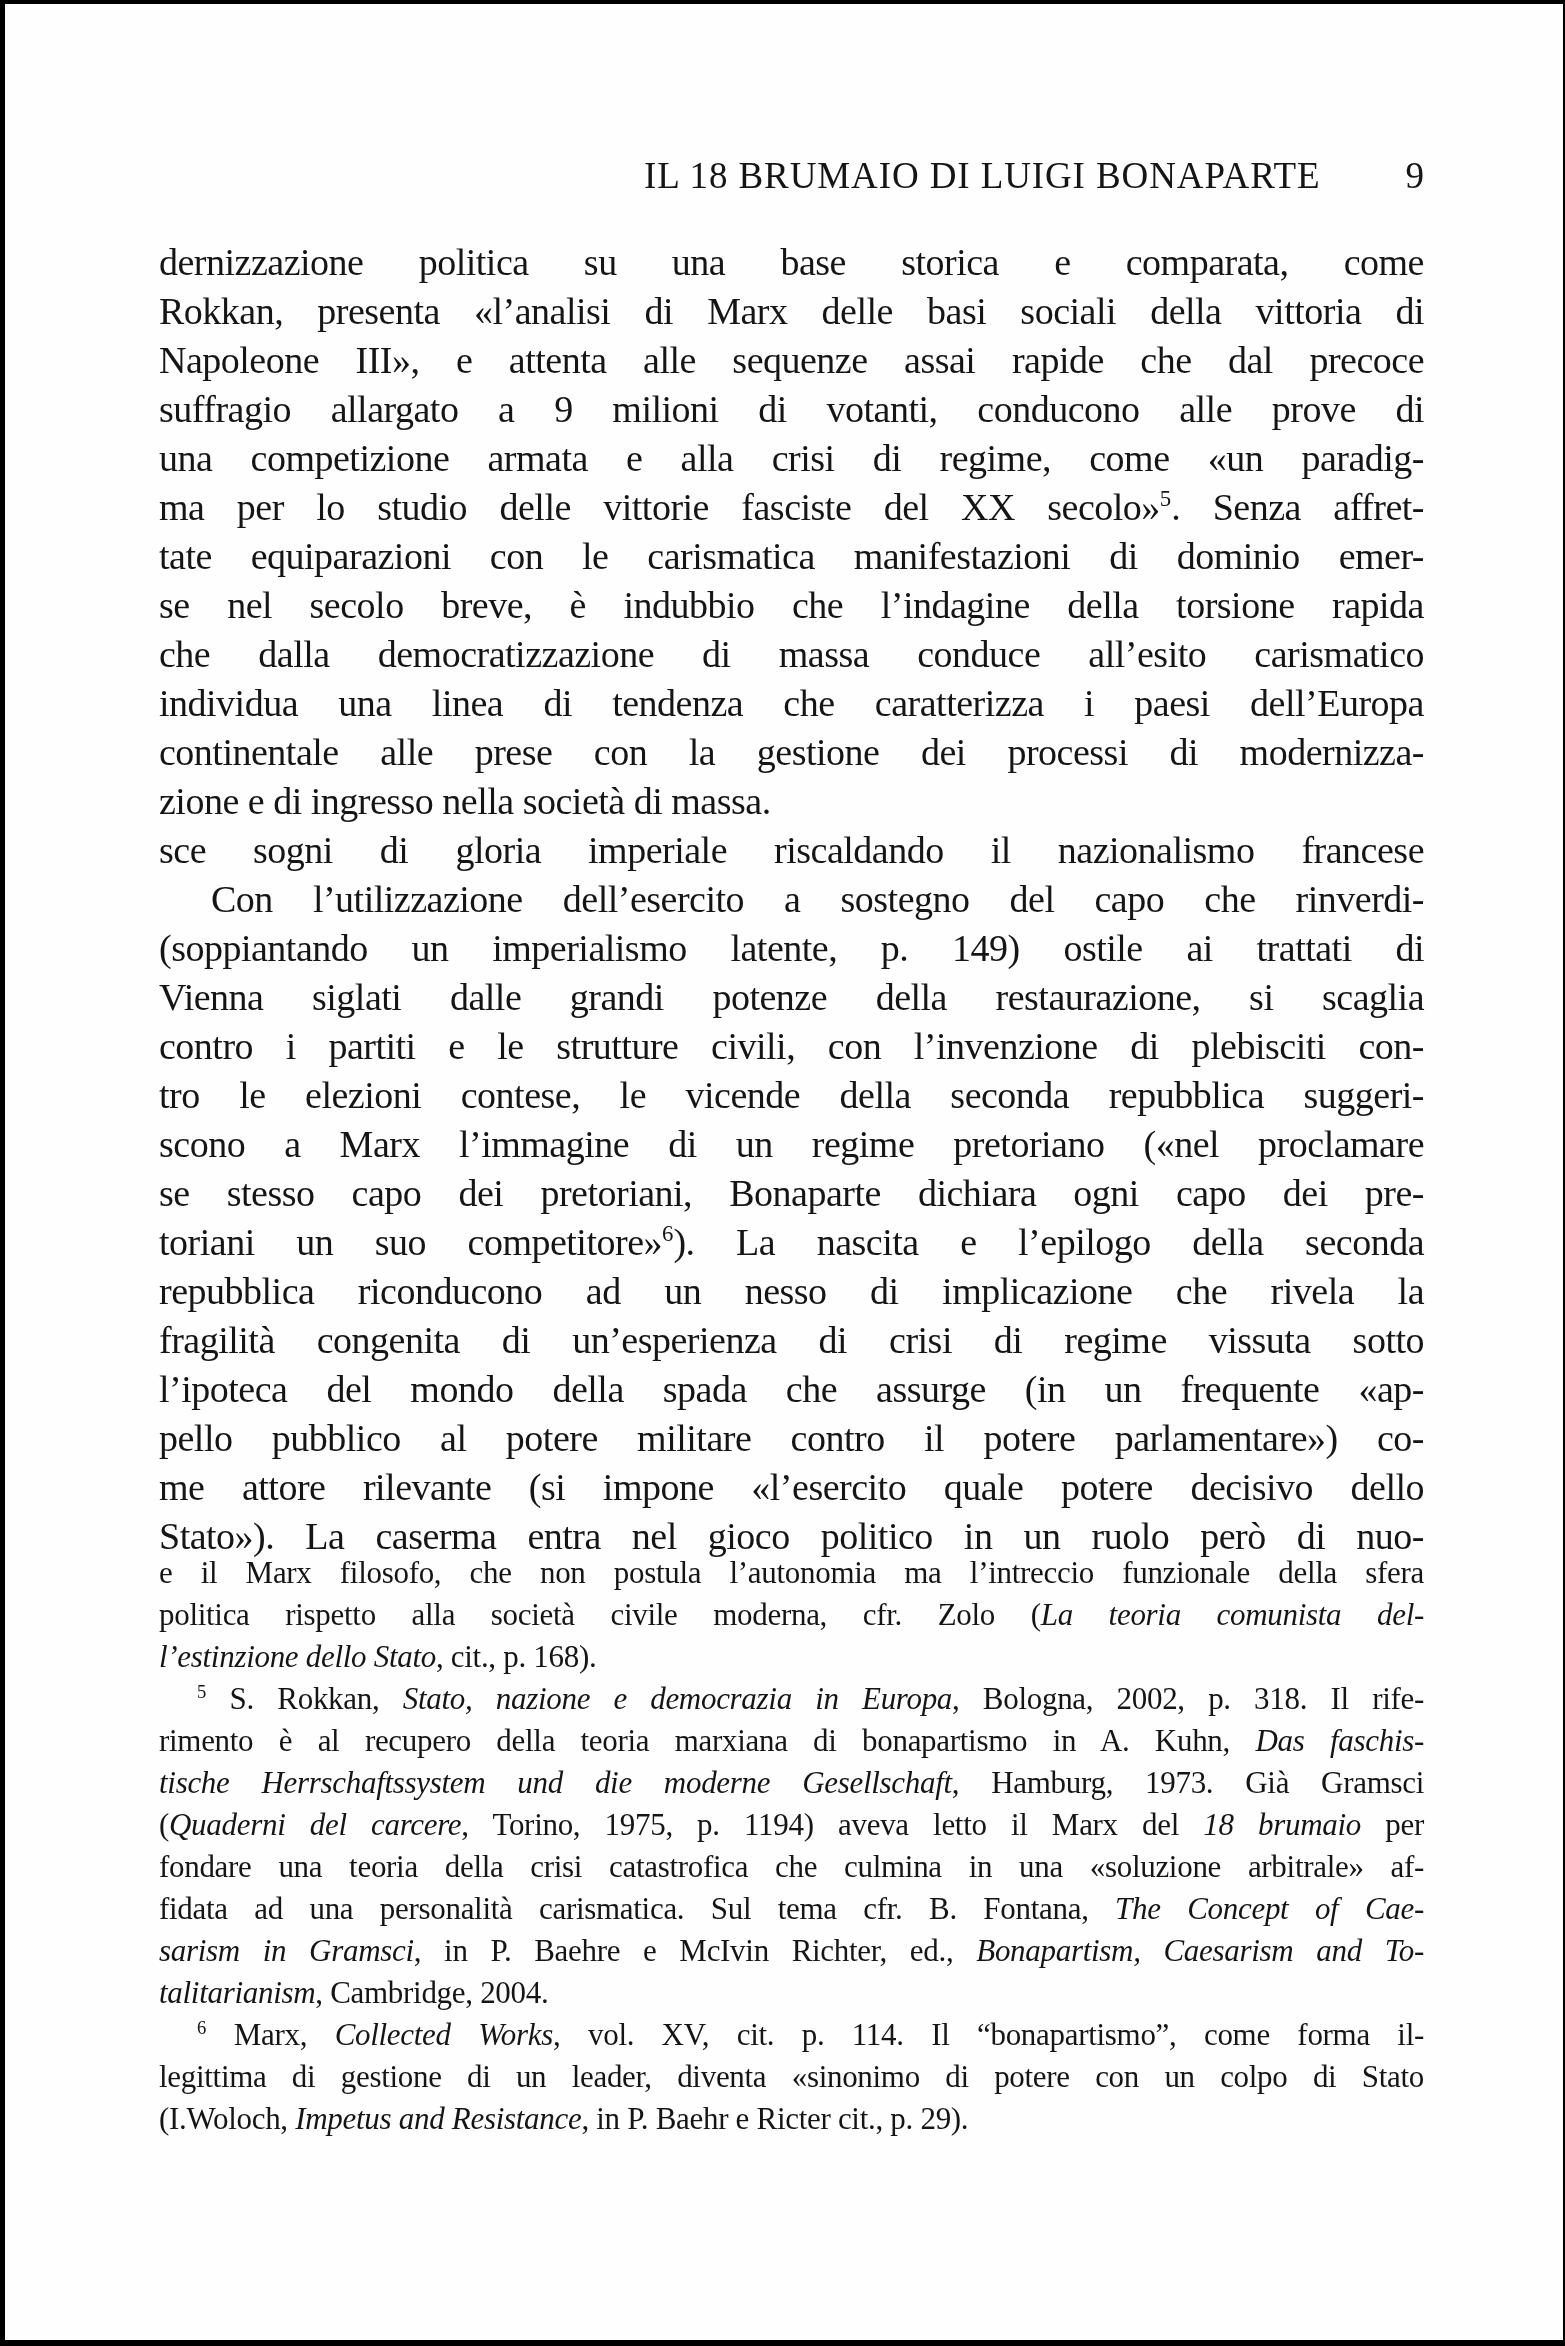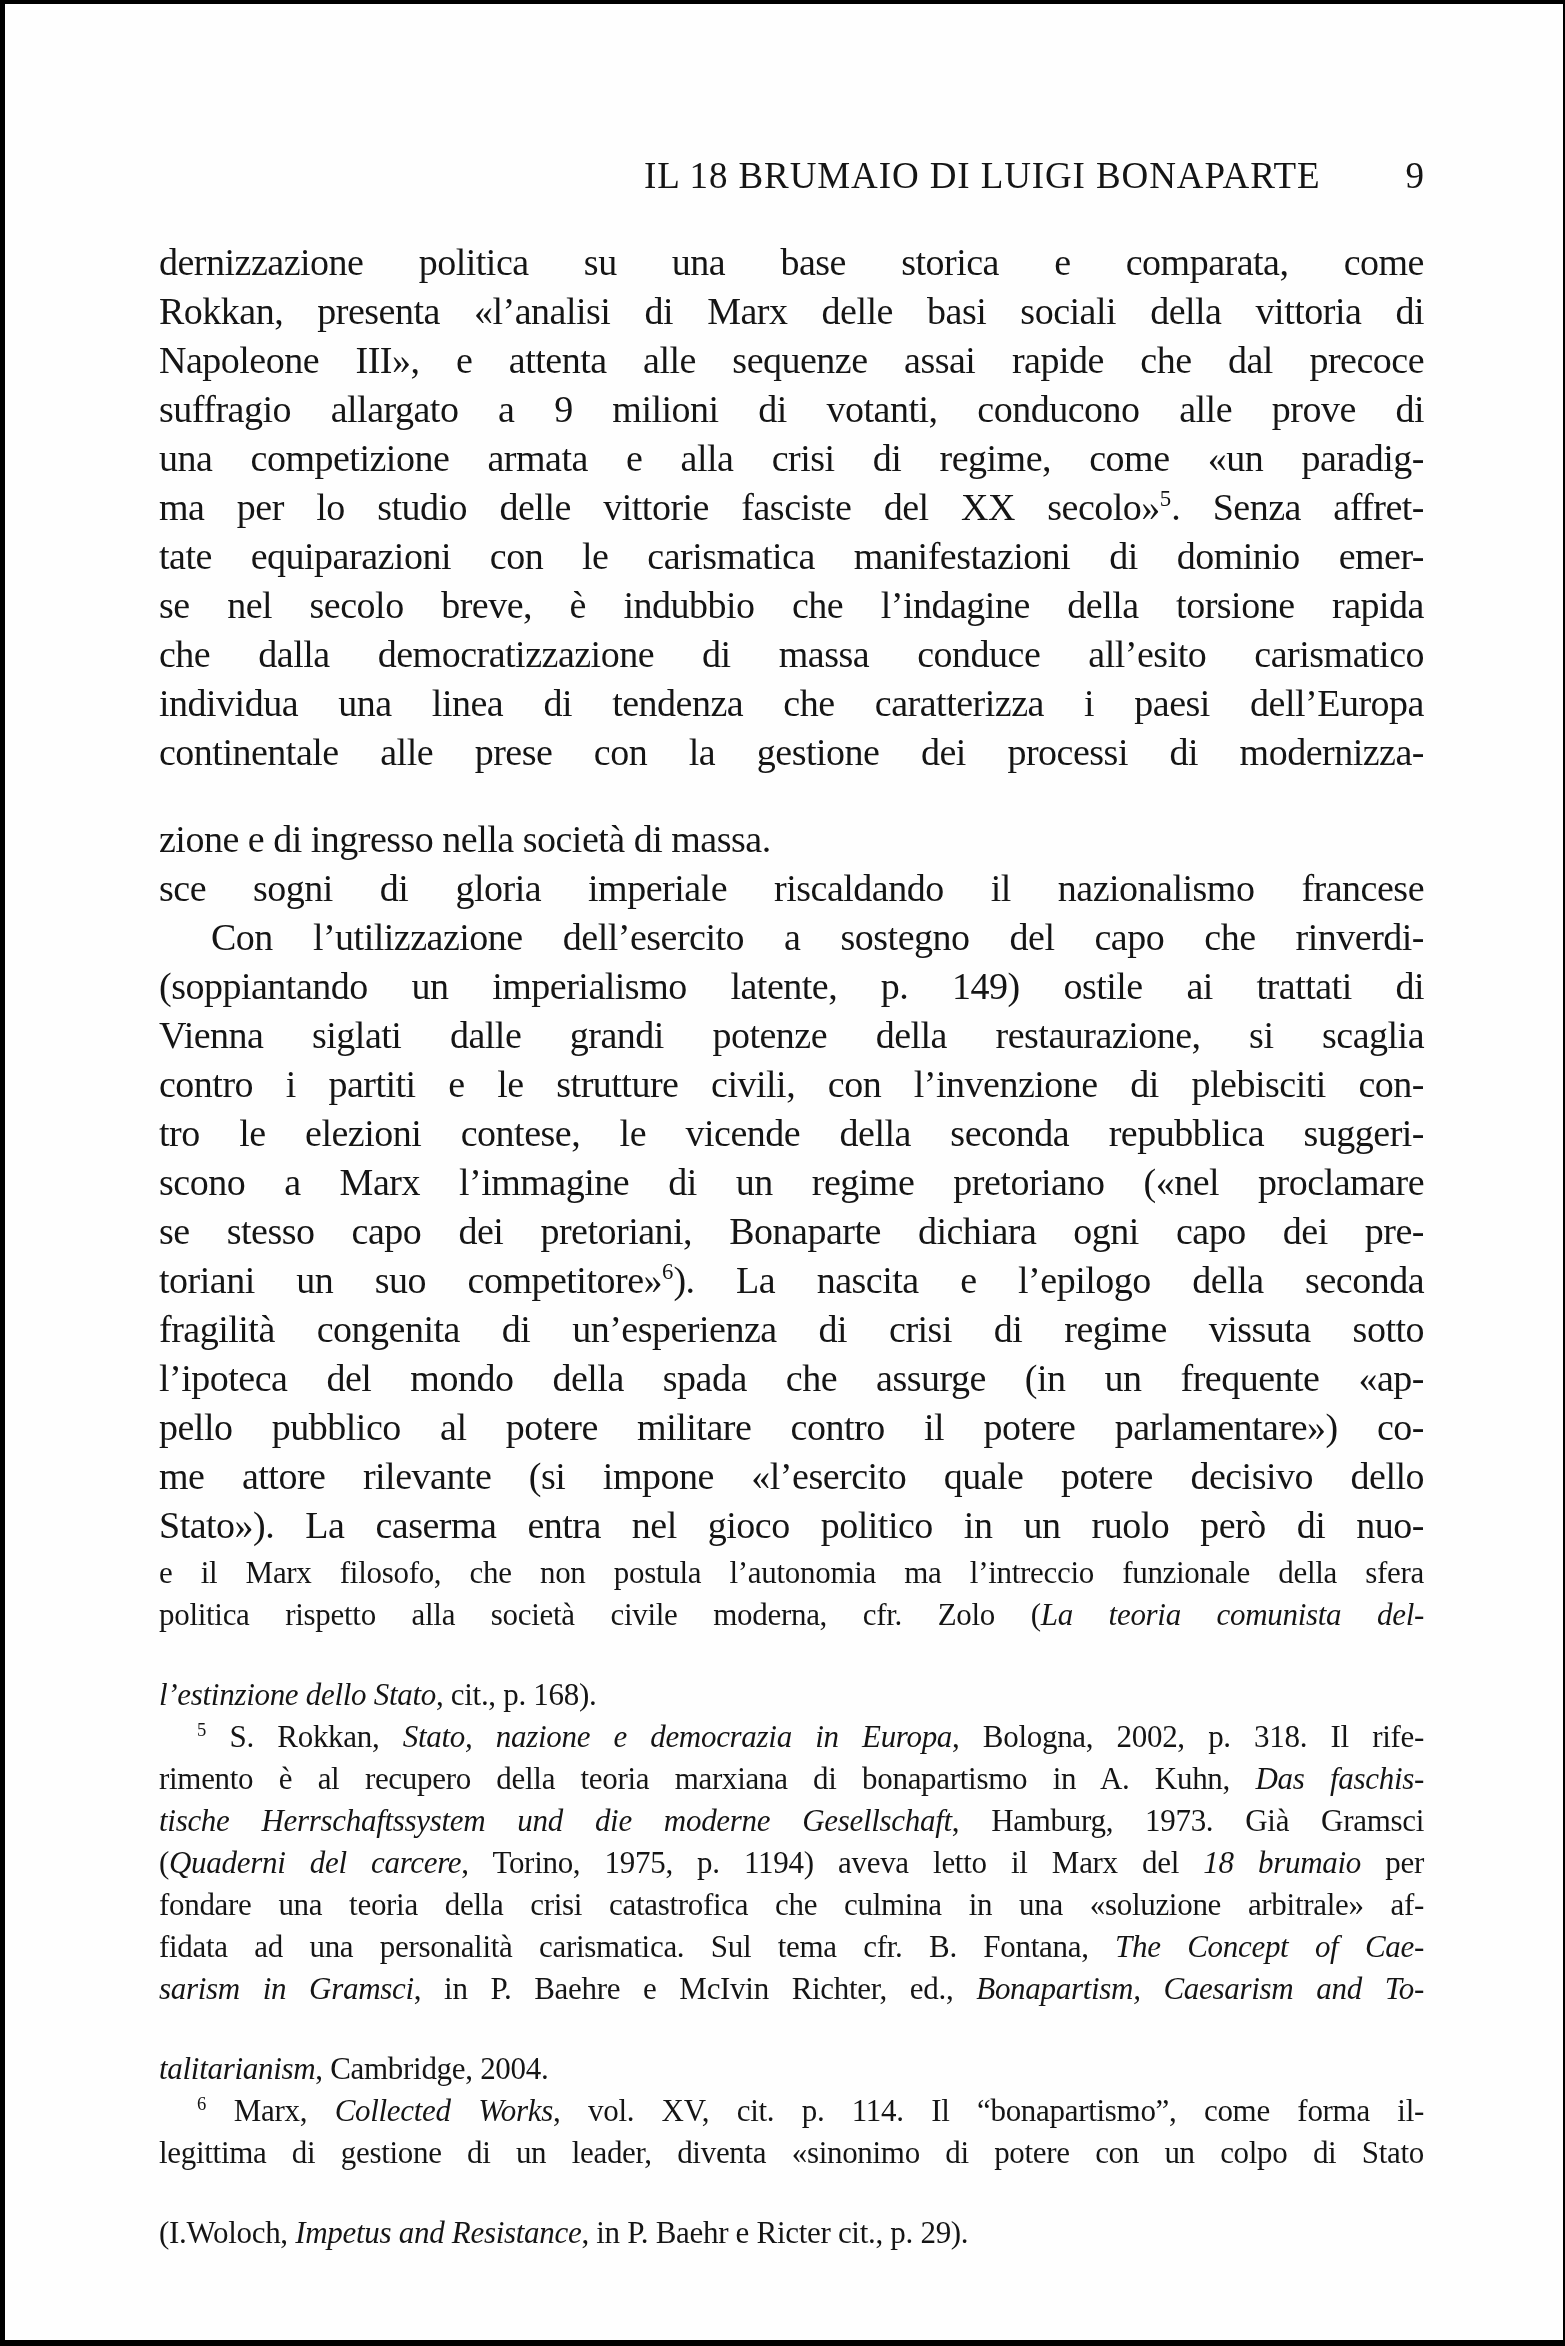--- a/index.html
+++ b/index.html
@@ -57,21 +57,20 @@
   }
   .line {
     text-align: justify;
     text-align-last: justify;
     text-justify: inter-word;
     height: 1lh;
     overflow: visible;
   }
   .line.para-end {
     text-align-last: left;
-    margin-top: 38px;
   }
   .line.indent {
     text-indent: 52px;
   }
   .footnotes .line.indent {
     text-indent: 38px;
   }
   .it { font-style: italic; }
   .sup {
     vertical-align: super;
@@ -103,20 +102,21 @@
       <div class="line para-end"><span>zione e di ingresso nella società di massa.</span></div>
       <div class="line"><span>sce sogni di gloria imperiale riscaldando il nazionalismo francese</span></div>
       <div class="line indent"><span>Con l’utilizzazione dell’esercito a sostegno del capo che rinverdi-</span></div>
       <div class="line"><span>(soppiantando un imperialismo latente, p. 149) ostile ai trattati di</span></div>
       <div class="line"><span>Vienna siglati dalle grandi potenze della restaurazione, si scaglia</span></div>
       <div class="line"><span>contro i partiti e le strutture civili, con l’invenzione di plebisciti con-</span></div>
       <div class="line"><span>tro le elezioni contese, le vicende della seconda repubblica suggeri-</span></div>
       <div class="line"><span>scono a Marx l’immagine di un regime pretoriano («nel proclamare</span></div>
       <div class="line"><span>se stesso capo dei pretoriani, Bonaparte dichiara ogni capo dei pre-</span></div>
       <div class="line"><span>toriani un suo competitore»</span><span class="sup">6</span><span>). La nascita e l’epilogo della seconda</span></div>
+      <div class="line"><span>repubblica riconducono ad un nesso di implicazione che rivela la</span></div>
       <div class="line"><span>fragilità congenita di un’esperienza di crisi di regime vissuta sotto</span></div>
       <div class="line"><span>l’ipoteca del mondo della spada che assurge (in un frequente «ap-</span></div>
       <div class="line"><span>pello pubblico al potere militare contro il potere parlamentare») co-</span></div>
       <div class="line"><span>me attore rilevante (si impone «l’esercito quale potere decisivo dello</span></div>
       <div class="line"><span>Stato»). La caserma entra nel gioco politico in un ruolo però di nuo-</span></div>
     </div>
   <div class="footnotes">
       <div class="line"><span>e il Marx filosofo, che non postula l’autonomia ma l’intreccio funzionale della sfera</span></div>
       <div class="line"><span>politica rispetto alla società civile moderna, cfr. Zolo (</span><span class="it">La teoria comunista del-</span></div>
       <div class="line para-end"><span class="it">l’estinzione dello Stato</span><span>, cit., p. 168).</span></div>

